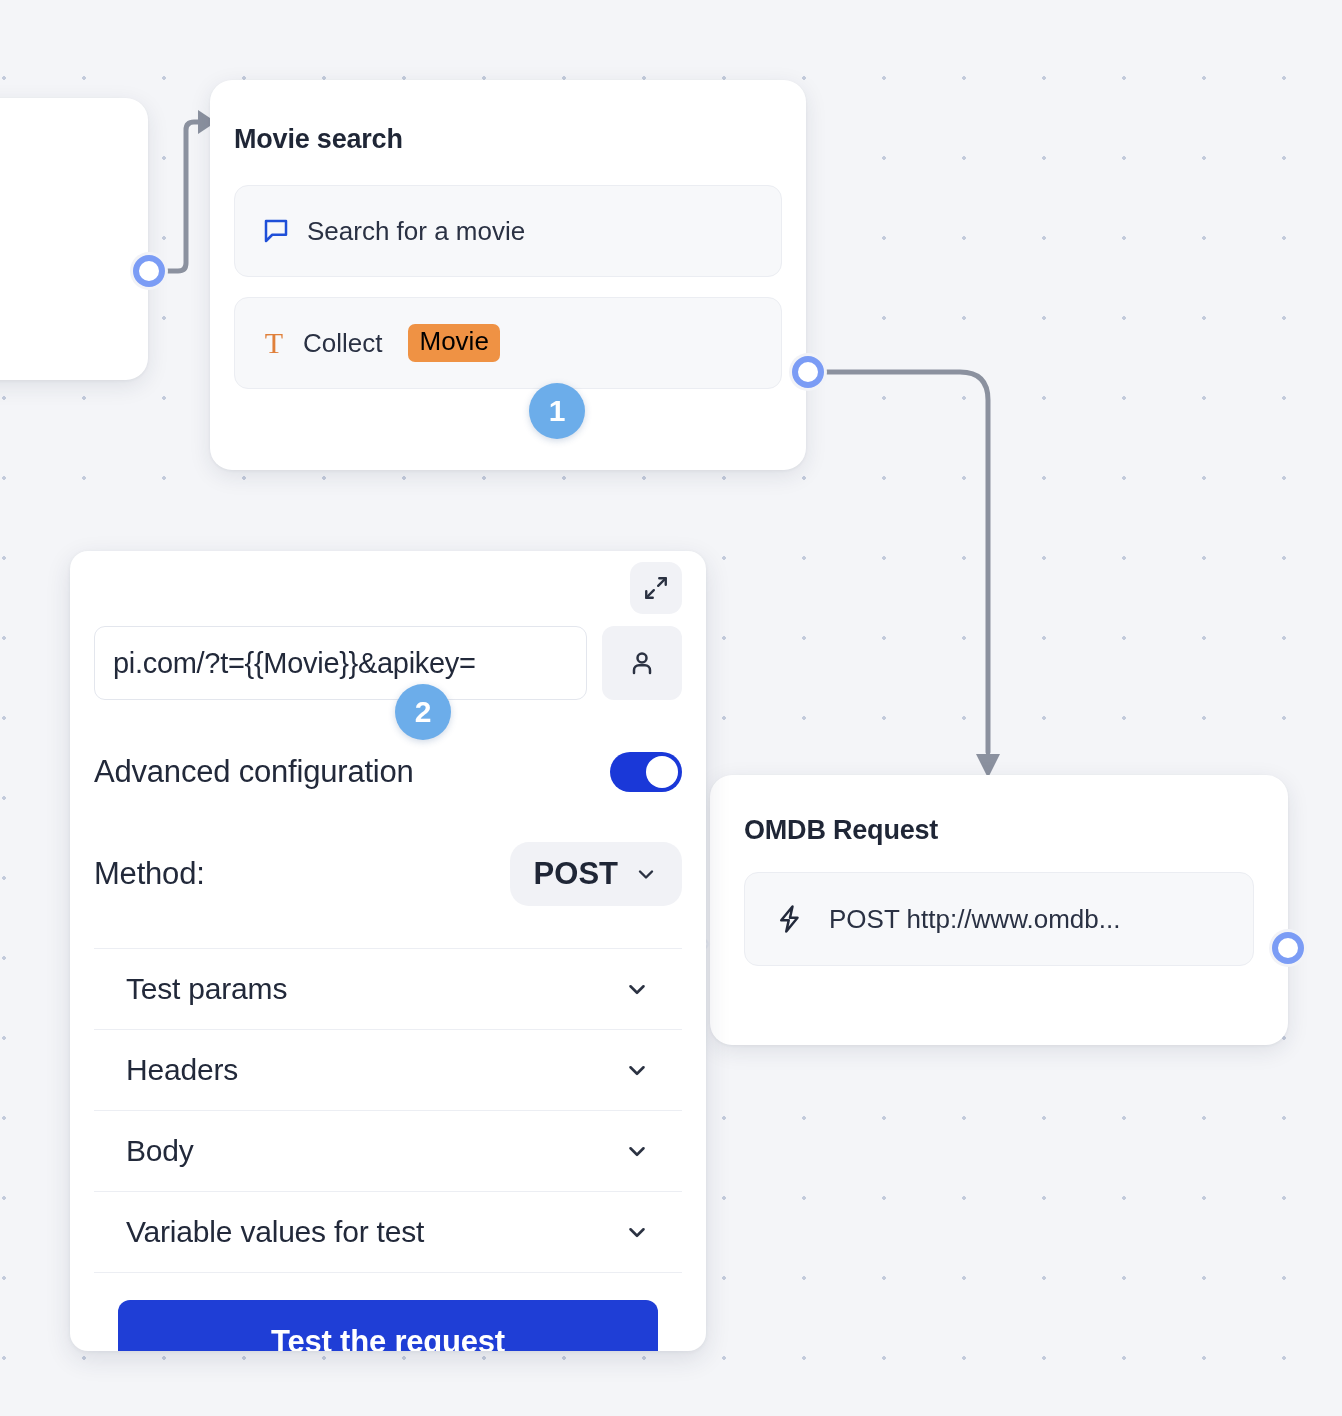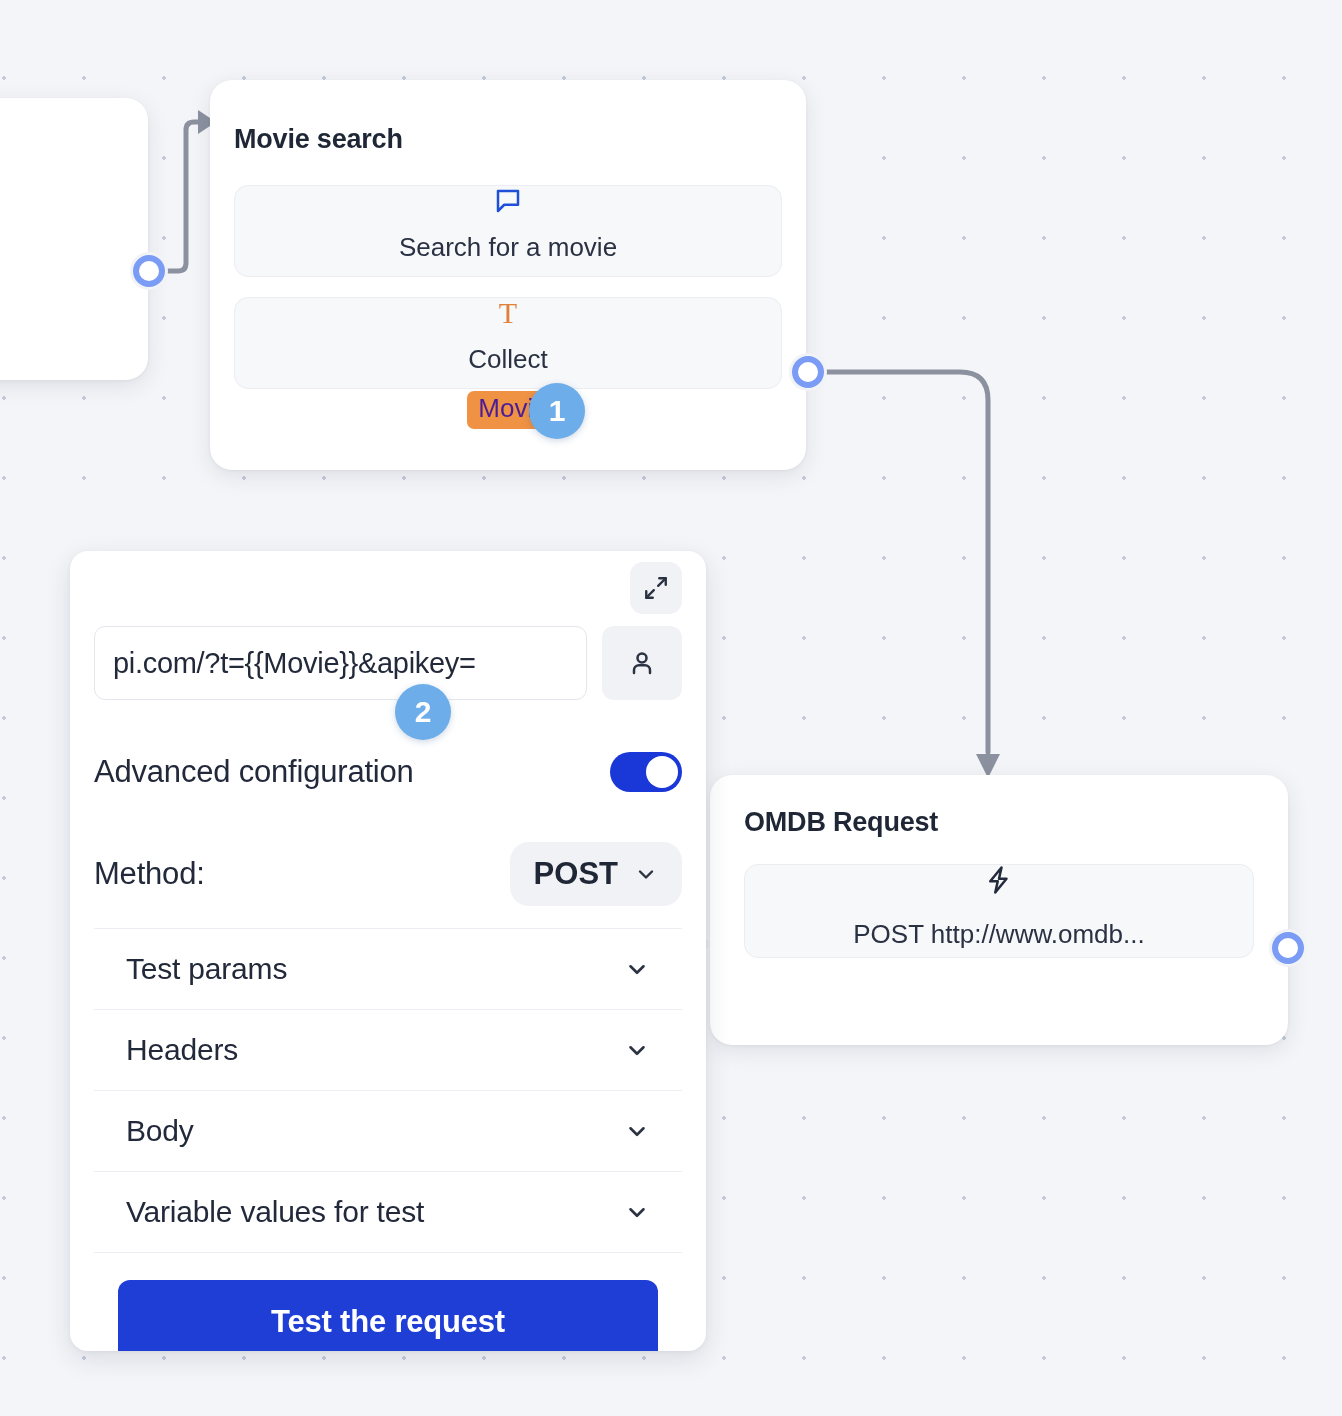--- a/index.html
+++ b/index.html
@@ -37,21 +37,20 @@
   }
   .node-row {
     display: flex;
     align-items: center;
     gap: 16px;
     background: #f7f8fa;
     border: 1px solid #ebedf2;
     border-radius: 14px;
     font-size: 26px;
     color: #2a3143;
-    flex-direction: column;
   }
 
   
   #partial-card {
     left: -120px;
     top: 98px;
     width: 268px;
     height: 282px;
     border-radius: 22px;
   }
@@ -77,35 +76,35 @@
     font-family: "Liberation Serif", serif;
     font-size: 30px;
     color: #e0803a;
     line-height: 1;
     width: 26px;
     text-align: center;
   }
 
   .var-chip {
     background: #ef9244;
-    color: #4c1d95;
+    color: #000000;
     border-radius: 7px;
     padding: 3px 11px 5px;
     font-size: 26px;
     line-height: 1.15;
     margin-left: 10px;
   }
 
   
   #omdb-card {
     left: 710px;
     top: 775px;
     width: 578px;
     height: 270px;
-    padding: 32px 34px;
+    padding: 40px 34px;
   }
   #omdb-card .node-title { margin-bottom: 26px; }
   #omdb-card .node-row {
     height: 94px;
     padding: 0 30px;
     gap: 24px;
   }
 
   .bolt-icon { flex: 0 0 auto; display: flex; align-items: center; }
 
@@ -247,21 +246,21 @@
     height: 32px;
     border-radius: 50%;
     background: #ffffff;
   }
 
   .method-row {
     display: flex;
     align-items: center;
     justify-content: space-between;
     margin-top: 46px;
-    padding-bottom: 22px;
+    padding-bottom: 42px;
     border-bottom: 1px solid #eceef3;
   }
   .method-label { font-size: 31px; color: #22293a; letter-spacing: -0.2px; }
   .method-select {
     display: flex;
     align-items: center;
     gap: 16px;
     background: #f1f2f6;
     border-radius: 19px;
     padding: 14px 24px;

